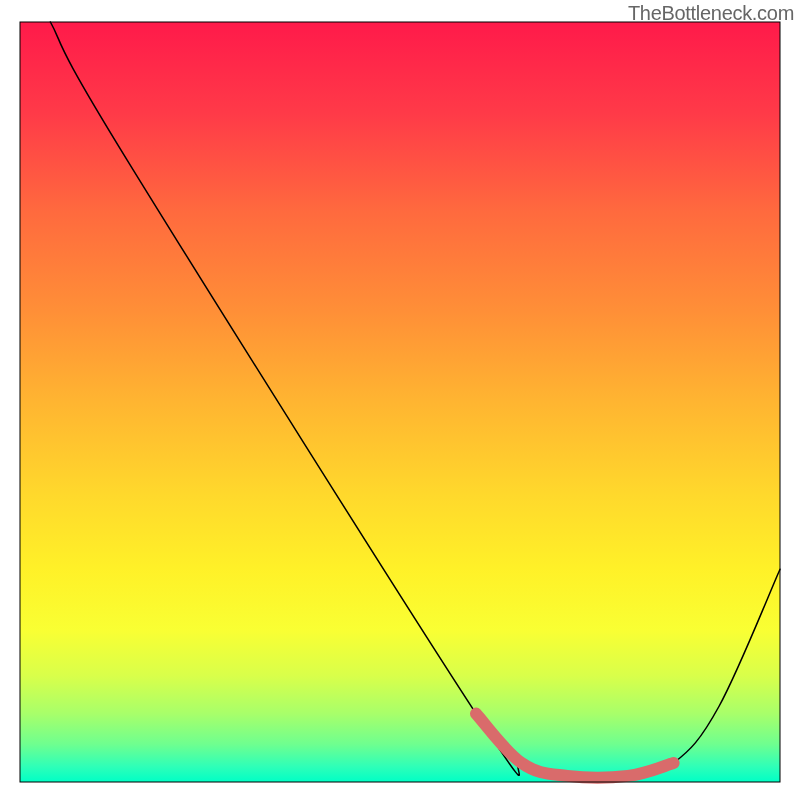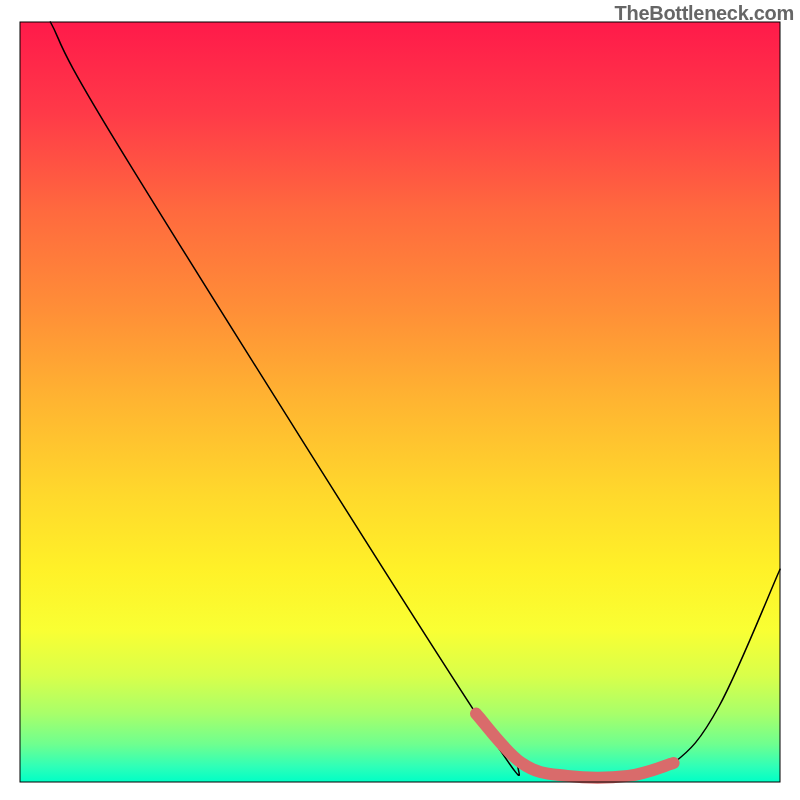--- a/index.html
+++ b/index.html
@@ -13,21 +13,21 @@
   .container {
     width: 800px;
     height: 800px;
     position: relative;
   }
   .watermark {
     position: absolute;
     top: 2px;
     right: 6px;
     font-size: 20px;
-    font-weight: bold;
+    font-weight: normal;
     color: #666;
     letter-spacing: -0.3px;
     margin-left: 48px;
   }
   svg {
     display: block;
   }
 </style>
 </head>
 <body>

